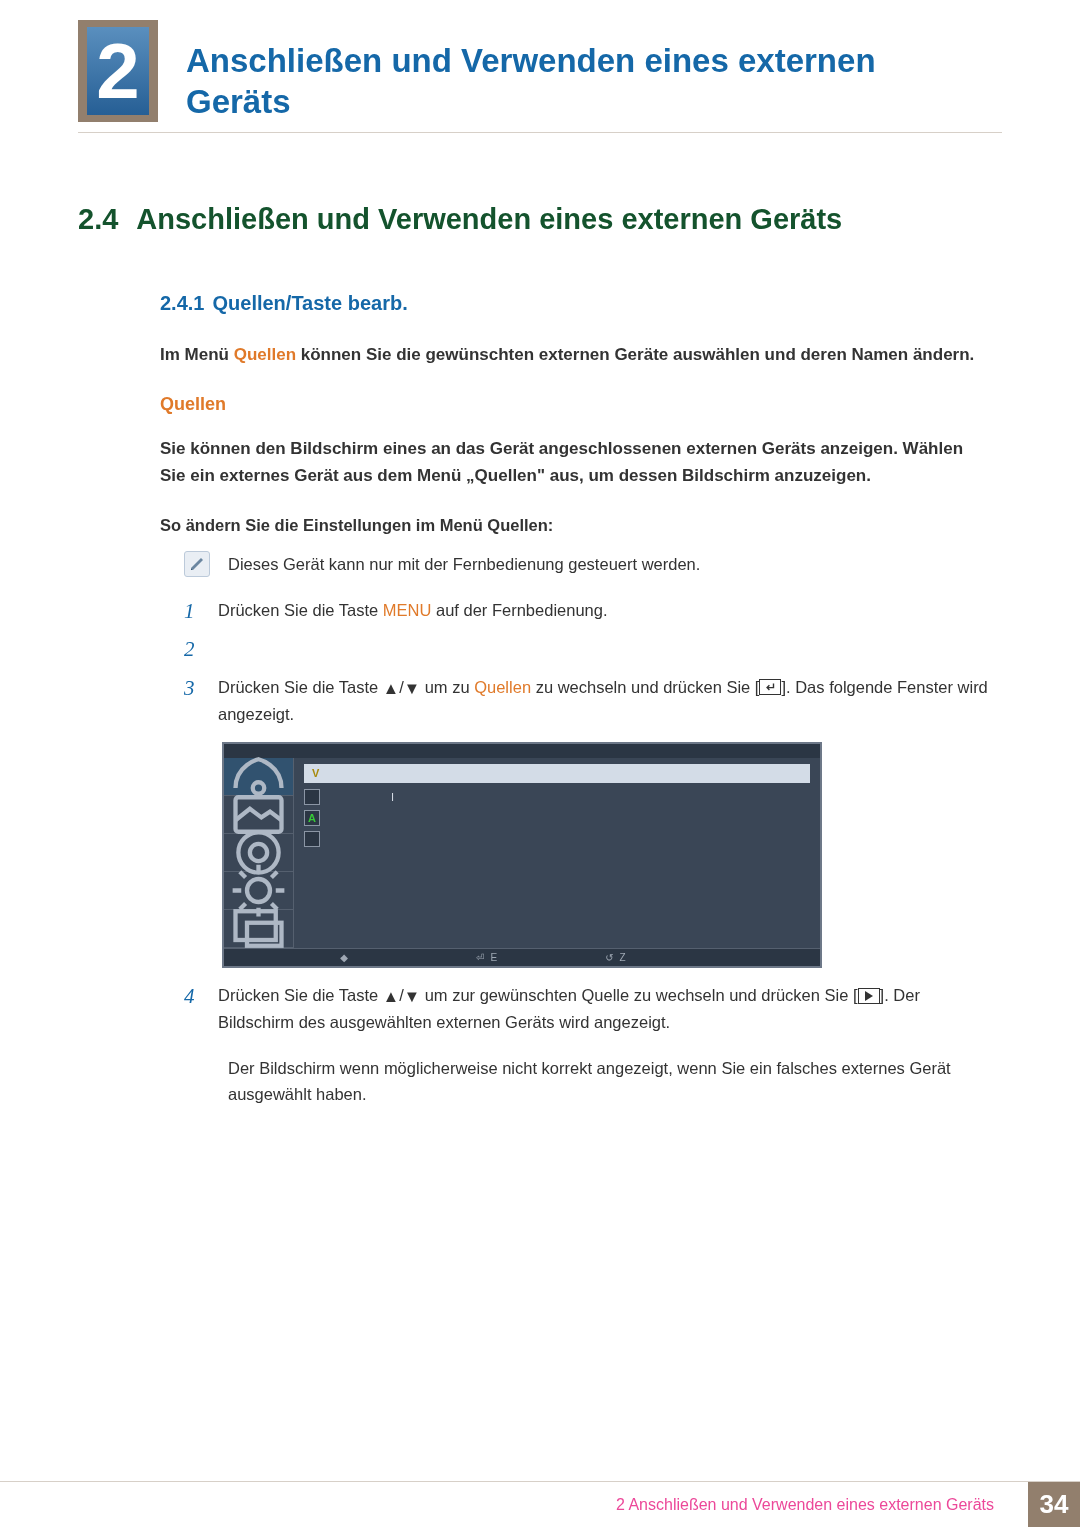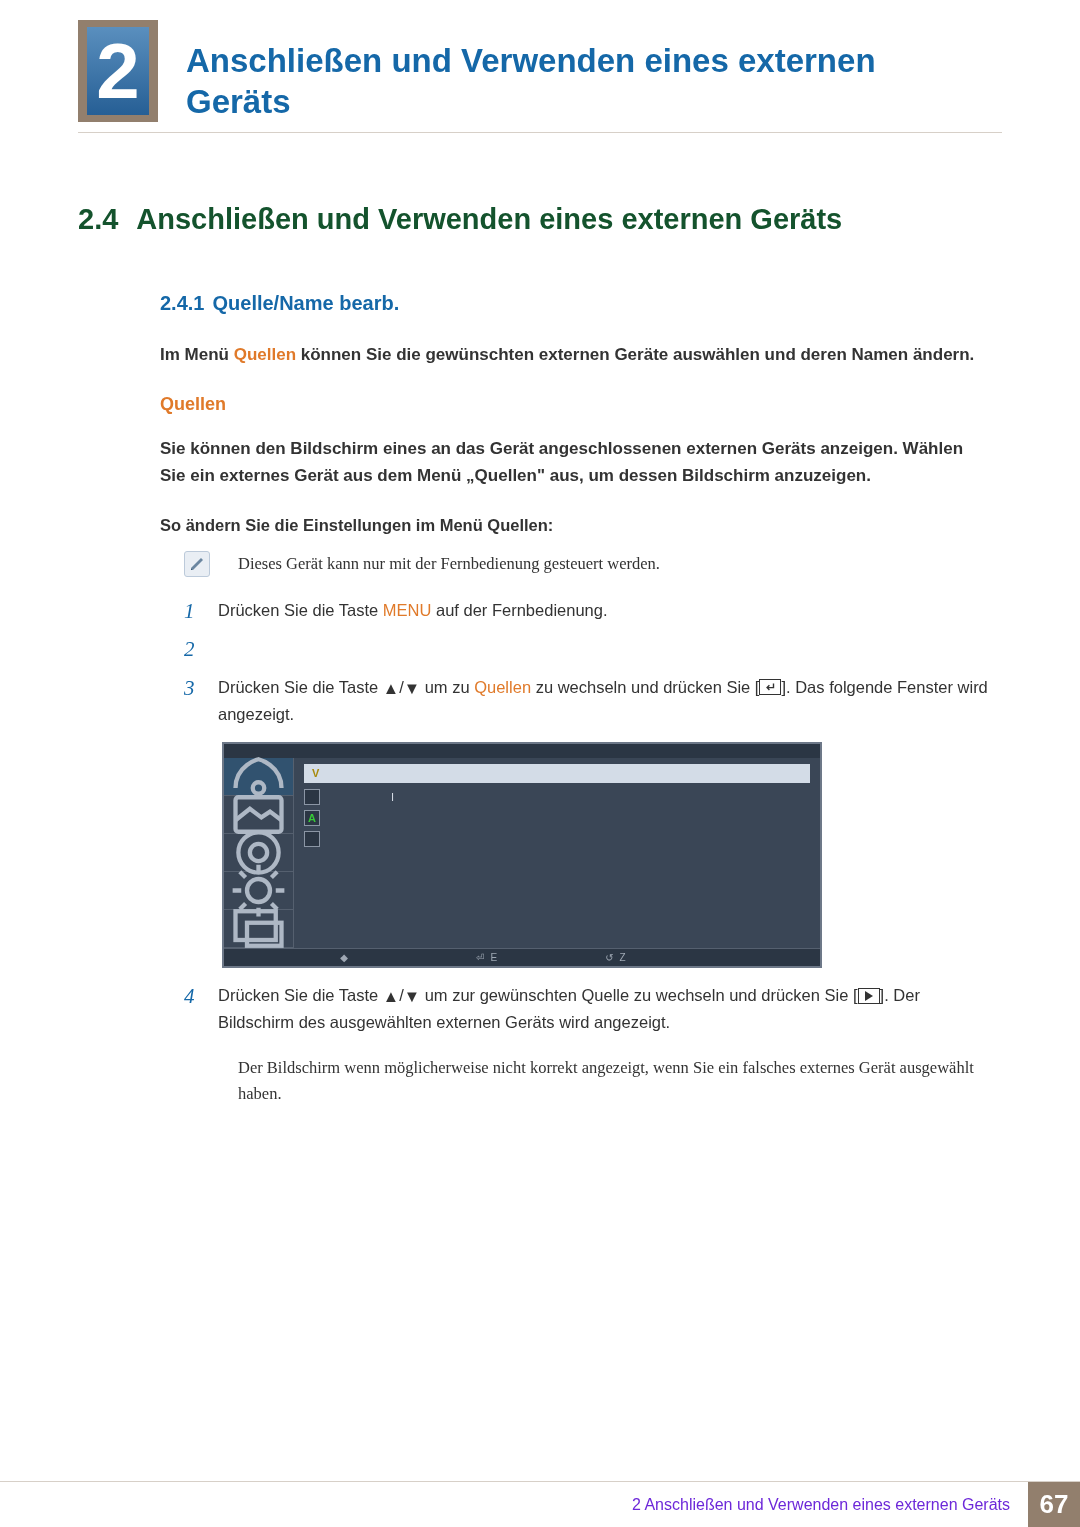--- a/index.html
+++ b/index.html
@@ -95,24 +95,23 @@
   .subhead-bold {
     font-size: 16.5px;
     font-weight: 700;
     color: #333;
     margin-bottom: 16px;
   }
   
   .note-row {
     display: flex;
     align-items: flex-start;
-    gap: 28px;
+    gap: 18px;
     margin-bottom: 20px;
     margin-left: 24px;
-    font-family: Liberation Serif, serif;
   }
   .note-icon {
     width: 26px; height: 26px;
     background: #e9eef4;
     border: 1px solid #bccada;
     display: flex; align-items: center; justify-content: center;
     border-radius: 3px;
     flex-shrink: 0;
   }
   .note-icon svg { width: 16px; height: 16px; }
@@ -239,23 +238,23 @@
     bottom: 0; left: 0; right: 0;
     height: 46px;
     display: flex;
     justify-content: flex-end;
     align-items: stretch;
     border-top: 1px solid #d7d0c8;
   }
   .footer-text {
     display: flex;
     align-items: center;
-    padding-right: 18px;
+    padding-right: 34px;
     font-size: 16px;
-    color: #6d28d9;
+    color: #ec4899;
   }
   .footer-page {
     width: 52px;
     background: #927f6d;
     color: #fff;
     font-size: 26px;
     font-weight: 700;
     display: flex;
     align-items: center;
     justify-content: center;
@@ -271,21 +270,21 @@
     </div>
     <div class="chapter-title">Anschließen und Verwenden eines externen Geräts</div>
   </div>
   <hr class="header-rule">
 
   <div class="section-h2">
     <span class="section-num">2.4</span><span>Anschließen und Verwenden eines externen Geräts</span>
   </div>
 
   <div class="subsection-h3">
-    <span class="subsection-num">2.4.1</span><span>Quelle/Name bearb.</span>
+    <span class="subsection-num">2.4.1</span><span>Quellen/Taste bearb.</span>
   </div>
 
   <div class="body-block">
     <p class="paragraph">
       <span>Im Menü </span><span class="orange">Quellen</span><span> können Sie die gewünschten externen Geräte auswählen und deren Namen ändern.</span>
     </p>
 
     <div class="subhead-orange">Quellen</div>
 
     <p class="paragraph">Sie können den Bildschirm eines an das Gerät angeschlossenen externen Geräts anzeigen. Wählen Sie ein externes Gerät aus dem Menü „Quellen" aus, um dessen Bildschirm anzuzeigen.</p>
@@ -394,15 +393,15 @@
 
     <div class="note-row" style="margin-top:18px;">
       <span style="width:26px;flex-shrink:0;"></span>
       <div class="note-text">Der Bildschirm wenn möglicherweise nicht korrekt angezeigt, wenn Sie ein falsches externes Gerät ausgewählt haben.</div>
     </div>
 
   </div>
 
   <div class="footer">
     <div class="footer-text">2 Anschließen und Verwenden eines externen Geräts</div>
-    <div class="footer-page">67</div>
+    <div class="footer-page">34</div>
   </div>
 </div>
 
 </body></html>

